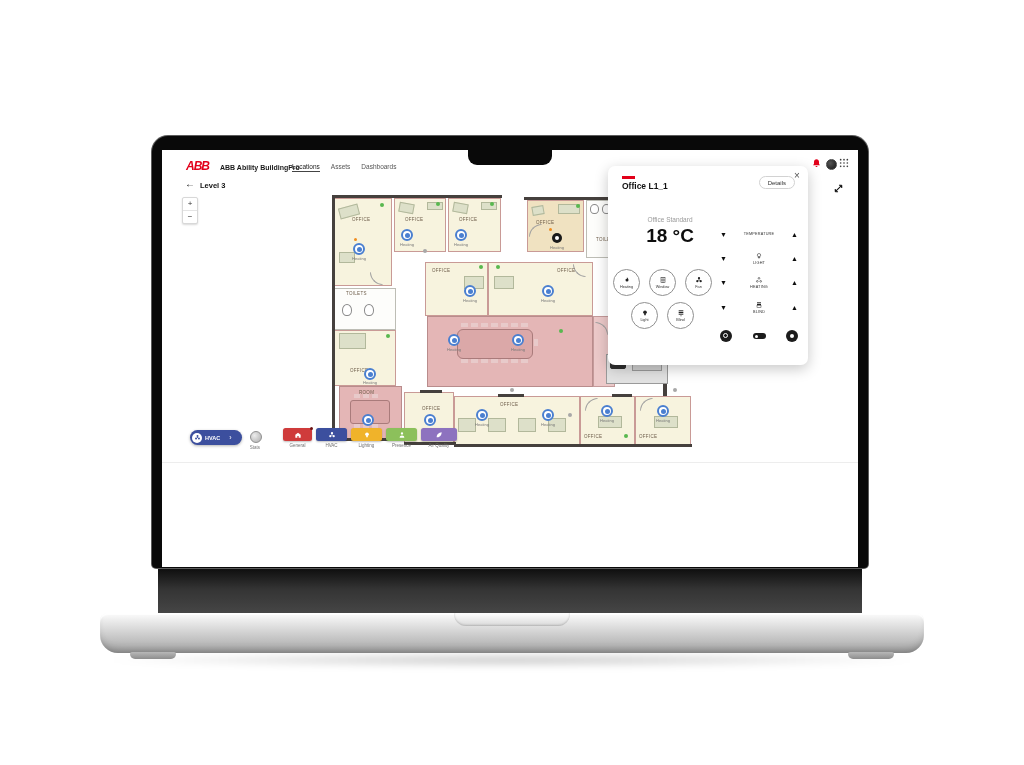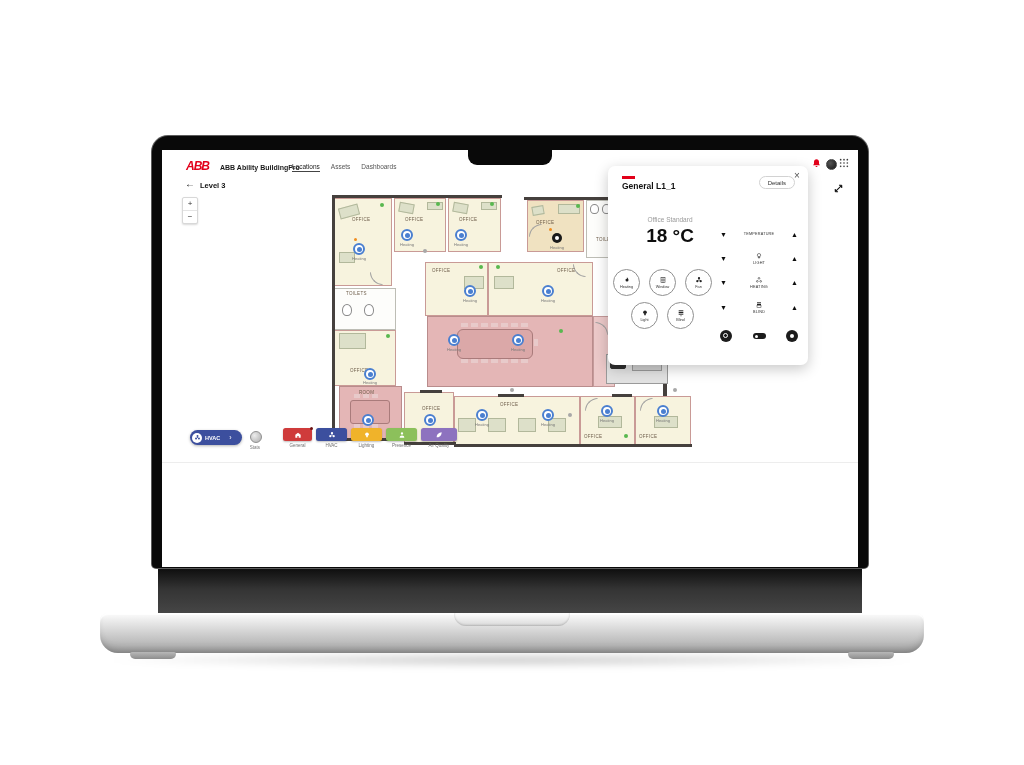--- a/index.html
+++ b/index.html
@@ -385,21 +385,21 @@
           </svg>
       </div>
       <span class="flabel">Air Quality</span>
     </div>
   </div>
 
   <div class="abs footer-line"></div>
 
   <div class="abs" id="popup">
     <div class="abs p-accent"></div>
-    <div class="abs p-title">General L1_1</div>
+    <div class="abs p-title">Office L1_1</div>
     <div class="abs p-details">Details</div>
     <div class="abs p-close">×</div>
     <div class="abs p-mode">Office Standard</div>
     <div class="abs p-temp">18 °C</div>
 
     <div class="gauge" style="left:5px;top:103px;">
       <svg width="8" height="8" viewBox="0 0 24 24">
           <path fill="#222" d="M12 3c.5 3 4.5 4.5 4.5 9a4.5 4.5 0 0 1-9 0c0-2 1-3.4 2-4.7.6 1 1.6 1.7 2.5 2-.5-2-.5-4.3 0-6.3z"></path>
         </svg>
       <span class="glabel">Heating</span>

